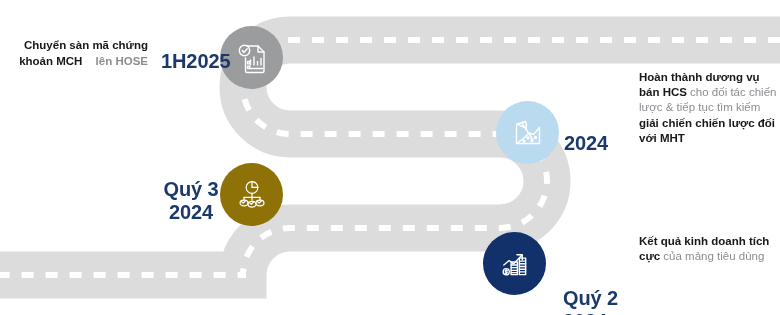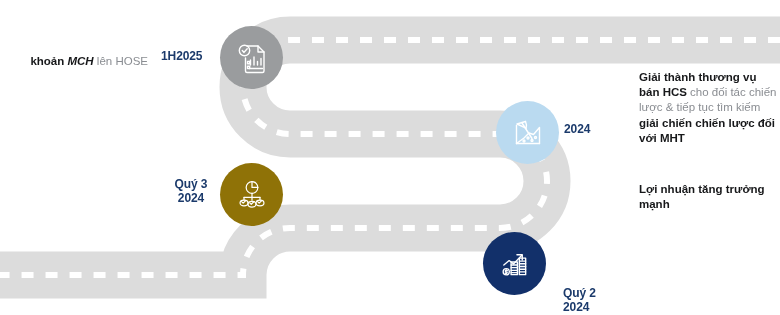--- a/index.html
+++ b/index.html
@@ -29,34 +29,34 @@
     align-items:center;
     justify-content:center;
     box-sizing:border-box;
   }
   .node svg{display:block;}
   
   .period{
     position:absolute;
     color:#1b3a6b;
     font-weight:bold;
-    font-size:12px;
+    font-size:20px;
     line-height:1.15;
     letter-spacing:-0.1px;
   }
   .left-label{
     position:absolute;
     color:#17181a;
     font-weight:bold;
     font-size:11.5px;
     line-height:1.35;
     text-align:right;
   }
-  .left-label .muted{color:#8a8d92;font-weight:normal;}
-  .left-label .em{font-style:italic;font-weight:bold;color:#17181a;margin-top:24px;}
+  .left-label .muted{color:#8a8d92;font-weight:bold;padding-left:10px;}
+  .left-label .em{font-weight:bold;color:#17181a;margin-top:24px;}
   .desc{
     position:absolute;
     width:140px;
     font-size:11.5px;
     line-height:1.32;
     color:#8a8d92;
     font-weight:normal;
   }
   .desc b{color:#17181a;font-weight:bold;}
 </style>
@@ -96,21 +96,21 @@
         <rect x="12.5" y="25.3" width="2.2" height="2.2"></rect>
       </svg>
     </span>
   </div>
 
   <div class="period" style="left:161px;top:50px;width:56px;text-align:left;">
     <span>1H2025</span>
   </div>
 
   <div class="left-label" style="left:8px;top:38px;width:140px;">
-    <br>
+    <span>Chuyển sàn mã chứng</span><br>
     <span>khoản </span><span class="em">MCH</span><span class="muted"> lên HOSE</span>
   </div>
 
   <div class="node" style="left:496px;top:101px;width:63px;height:63px;background:#badaf0;">
     <span>
       <svg width="34" height="34" viewBox="0 0 34 34" fill="none" stroke="#ffffff" stroke-width="1.4" stroke-linejoin="round" stroke-linecap="round">
         <path d="M5.5 27.5 h23"></path>
         <path d="M5.5 27.5 v-18"></path>
         <path d="M6 8 l8.5 -2.5 M6 8 l 9 4.2"></path>
         <path d="M14.5 5.5 a9 9 0 0 1 0.5 6.7"></path>
@@ -123,21 +123,21 @@
       </svg>
     </span>
   </div>
 
   <div class="period" style="left:564px;top:109px;width:85px;">
     <br>
     <span>2024</span>
   </div>
 
   <div class="desc" style="left:639px;top:70px;">
-    <b>Giải thành thương vụ bán HCS</b><span> cho đối tác chiến lược &amp; tiếp tục tìm kiếm </span><b>giải chiến chiến lược đối với MHT</b>
+    <b>Hoàn thành dương vụ bán HCS</b><span> cho đối tác chiến lược &amp; tiếp tục tìm kiếm </span><b>giải chiến chiến lược đối với MHT</b>
   </div>
 
 
   <div class="node" style="left:220px;top:163px;width:63px;height:63px;background:#8f7207;">
     <span>
       <svg width="32" height="32" viewBox="0 0 34 34" fill="none" stroke="#ffffff" stroke-width="1.3" stroke-linejoin="round" stroke-linecap="round">
         <circle cx="17" cy="9" r="6.2"></circle>
         <path d="M17 2.8 v6.2 h6.2"></path>
         <path d="M17 15.2 v4.3"></path>
         <path d="M8.5 19.5 h17"></path>
@@ -151,23 +151,20 @@
       </svg>
     </span>
   </div>
 
   <div class="period" style="left:161px;top:178px;width:60px;text-align:center;">
     <span>Quý 3</span><br>
     <span>2024</span>
   </div>
 
 
-  <div class="desc" style="left:639px;top:182px;">
-    <b>Lợi nhuận tăng trưởng mạnh</b>
-  </div>
 
   <div class="node" style="left:483px;top:232px;width:63px;height:63px;background:#12306a;">
     <span>
       <svg width="33" height="33" viewBox="0 0 34 34" fill="none" stroke="#ffffff" stroke-width="1.4" stroke-linejoin="round" stroke-linecap="round">
         <path d="M6 18.5 l5.5 -4.5 l4.5 3.5 l8.5 -9"></path>
         <path d="M19.5 8 h5.5 v5.5"></path>
         <rect x="13.5" y="15.5" width="6.5" height="13"></rect>
         <rect x="22" y="11.5" width="6.5" height="17"></rect>
         <path d="M13.5 18.5 h6.5 M13.5 21.3 h6.5 M13.5 24.1 h6.5 M13.5 26.4 h6.5"></path>
         <path d="M22 14.5 h6.5 M22 17.3 h6.5 M22 20.1 h6.5 M22 22.9 h6.5 M22 25.6 h6.5"></path>
@@ -176,14 +173,17 @@
         <path d="M9.6 24.3 a1.3 1.3 0 0 0 -2.1 0.5 a1.1 1.1 0 0 0 1 0.8 a1.1 1.1 0 0 1 1 0.8 a1.3 1.3 0 0 1 -2.1 0.5"></path>
       </svg>
     </span>
   </div>
 
   <div class="period" style="left:563px;top:250px;width:70px;margin-top:37px;">
     <span>Quý 2</span><br>
     <span>2024</span>
   </div>
 
+  <div class="desc" style="left:639px;top:234px;">
+    <b>Kết quả kinh doanh tích cực</b><span> của mảng tiêu dùng</span>
+  </div>
 
 </div>
 
 </body></html>

